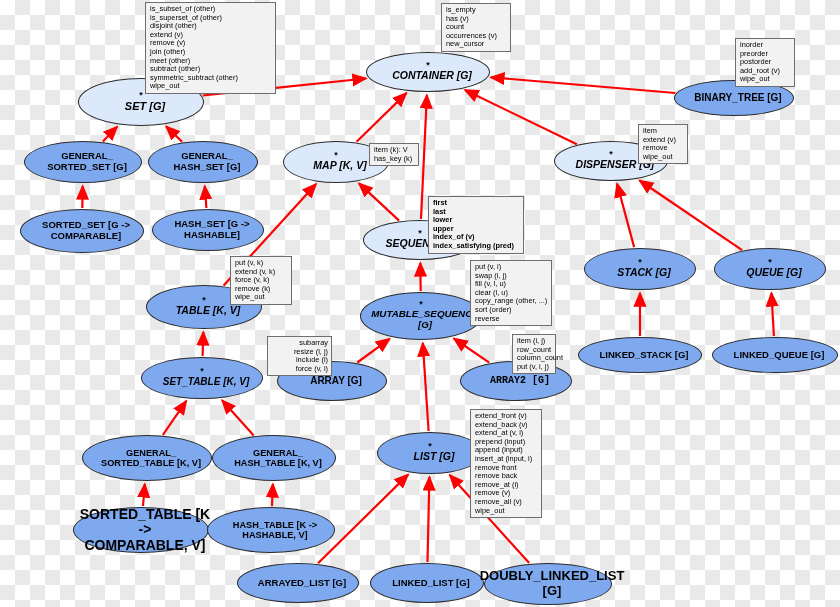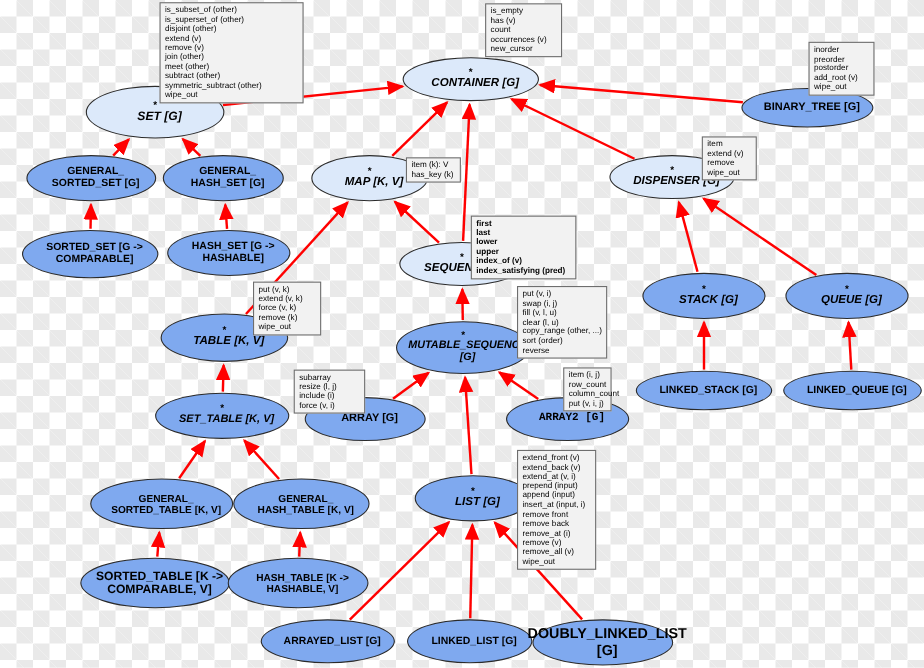--- a/index.html
+++ b/index.html
@@ -227,21 +227,21 @@
       <div class="node concrete fill-mid" style="left: 82px; top: 435px; width: 130px; height: 46px; font-size: 9.2px;">
         <span>
           <span class="lbl">GENERAL_<br>SORTED_TABLE [K, V]</span>
         </span>
       </div>
       <div class="node concrete fill-mid" style="left: 212px; top: 435px; width: 124px; height: 46px; font-size: 9.2px;">
         <span>
           <span class="lbl">GENERAL_<br>HASH_TABLE [K, V]</span>
         </span>
       </div>
-      <div class="node concrete fill-mid" style="left: 73px; top: 507px; width: 136px; height: 46px; font-size: 11px;">
+      <div class="node concrete fill-mid" style="left: 73px; top: 507px; width: 136px; height: 46px; font-size: 14px;">
         <span>
           <span class="lbl">SORTED_TABLE [K -&gt;<br>COMPARABLE, V]</span>
         </span>
       </div>
       <div class="node concrete fill-mid" style="left: 207px; top: 507px; width: 128px; height: 46px; font-size: 9.2px;">
         <span>
           <span class="lbl">HASH_TABLE [K -&gt;<br>HASHABLE, V]</span>
         </span>
       </div>
       <div class="node concrete fill-mid" style="left: 237px; top: 563px; width: 122px; height: 40px; font-size: 9.5px;">
@@ -314,21 +314,21 @@
       </div>
       <div class="featbox" style="left: 470px; top: 260px; width: 82px; min-height: 66px;">
         <span class="f">put (v, i)</span>
         <span class="f">swap (i, j)</span>
         <span class="f">fill (v, l, u)</span>
         <span class="f">clear (l, u)</span>
         <span class="f">copy_range (other, ...)</span>
         <span class="f">sort (order)</span>
         <span class="f">reverse</span>
       </div>
-      <div class="featbox" style="left: 267px; top: 336px; width: 65px; min-height: 40px;">
+      <div class="featbox" style="left: 267px; top: 336px; width: 65px; min-height: 40px; text-align: right;">
         <span class="f">subarray</span>
         <span class="f">resize (l, j)</span>
         <span class="f">include (i)</span>
         <span class="f">force (v, i)</span>
       </div>
       <div class="featbox" style="left: 512px; top: 334px; width: 44px; min-height: 40px;">
         <span class="f">item (i, j)</span>
         <span class="f">row_count</span>
         <span class="f">column_count</span>
         <span class="f">put (v, i, j)</span>

